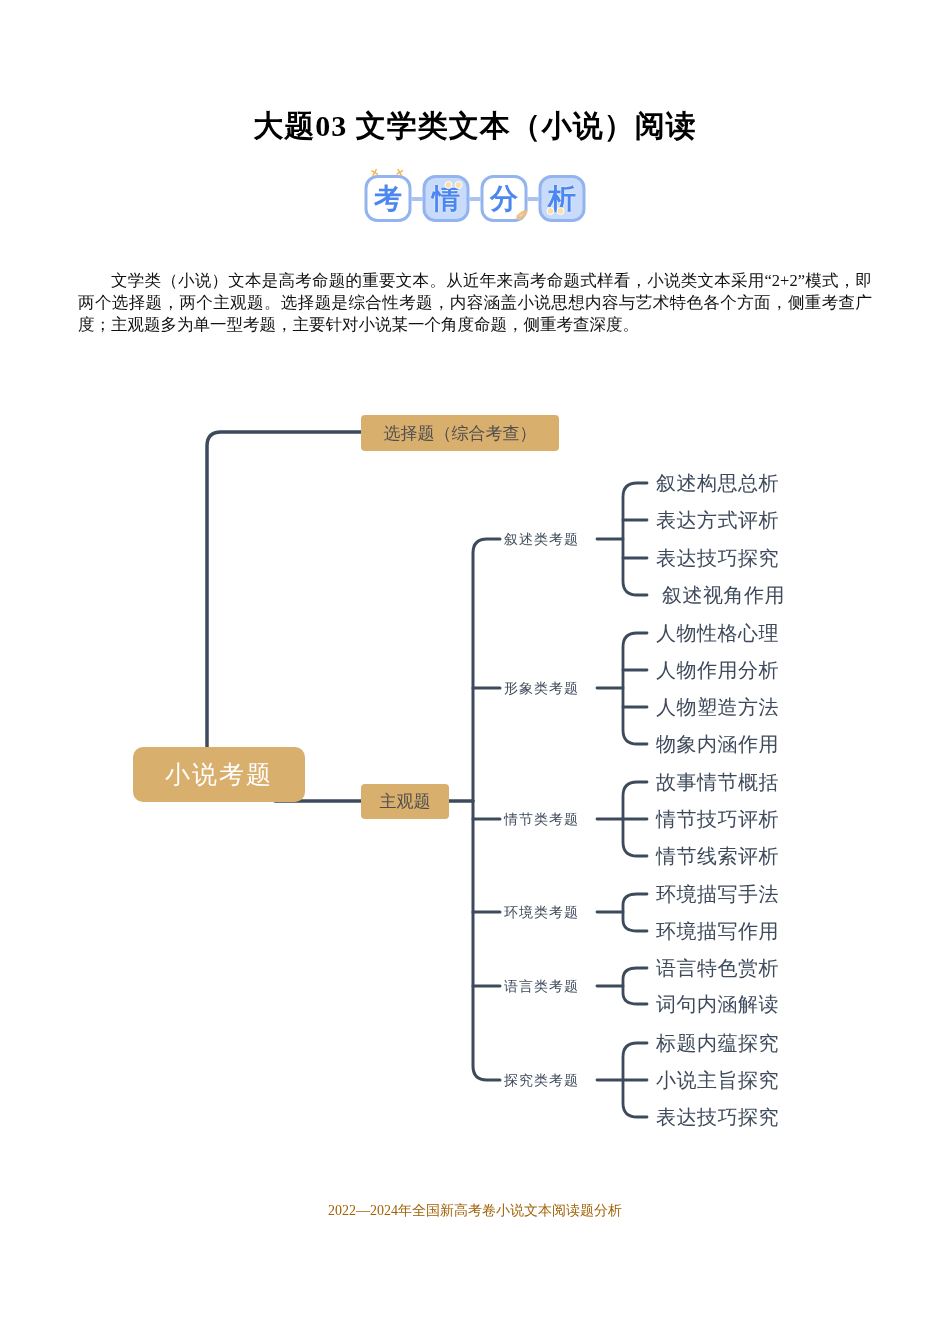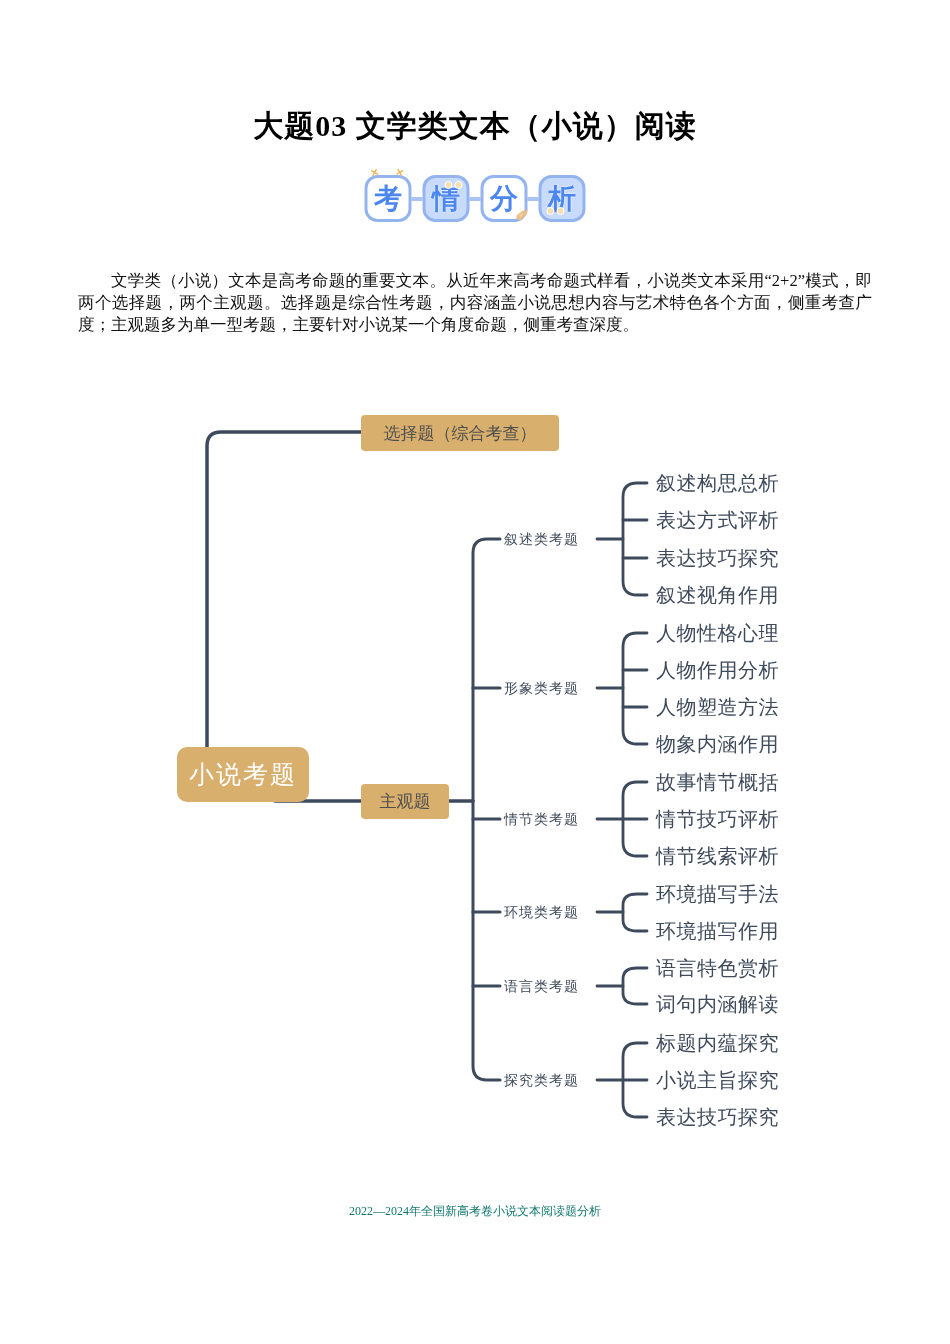--- a/index.html
+++ b/index.html
@@ -64,21 +64,21 @@
     font-size:14px; letter-spacing:1px; color:#3e4a5b; white-space:nowrap;
   }
   .leaf-label {
     position:absolute; left:656px; height:22px; line-height:22px;
     font-size:20px; letter-spacing:0.5px; color:#3e4a5b; white-space:nowrap;
   }
   
   .table-caption {
     position:absolute; left:0; right:0; top:1199px; text-align:center;
     font-family:"Liberation Serif","DejaVu Serif",serif;
-    font-size:12px; line-height:24px; color:#0f766e;
+    font-size:14px; line-height:24px; color:#a16207;
   }
 </style>
 </head>
 <body>
 
 <div class="page">
 
   <h1 class="doc-title">大题03 文学类文本（小说）阅读</h1>
 
   <div class="badge">
@@ -145,35 +145,35 @@
 
         <path stroke-width="2.8" d="M597 986 L623 986"></path>
         <path stroke-width="2.8" d="M647 968 L637 968 Q623 968 623 979 L623 993 Q623 1004 637 1004 L647 1004"></path>
 
         <path stroke-width="2.8" d="M597 1080 L623 1080"></path>
         <path stroke-width="2.8" d="M647 1043 L637 1043 Q623 1043 623 1057 L623 1103 Q623 1117 637 1117 L647 1117"></path>
         <path stroke-width="2.8" d="M623 1080 L647 1080"></path>
       </g>
     </svg>
 
-    <div class="node root" style="left:133px; top:747px; width:132px; height:55px;margin-left:44px;">小说考题</div>
+    <div class="node root" style="left:133px; top:747px; width:172px; height:55px;">小说考题</div>
     <div class="node" style="left:361px; top:415px; width:198px; height:36px;">选择题（综合考查）</div>
     <div class="node" style="left:361px; top:784px; width:88px; height:35px;">主观题</div>
 
     <div class="branch-label" style="top:528px;">叙述类考题</div>
     <div class="branch-label" style="top:677px;">形象类考题</div>
     <div class="branch-label" style="top:808px;">情节类考题</div>
     <div class="branch-label" style="top:901px;">环境类考题</div>
     <div class="branch-label" style="top:975px;">语言类考题</div>
     <div class="branch-label" style="top:1069px;">探究类考题</div>
 
     <div class="leaf-label" style="top:472px;">叙述构思总析</div>
     <div class="leaf-label" style="top:509px;text-align:center;">表达方式评析</div>
     <div class="leaf-label" style="top:547px;">表达技巧探究</div>
-    <div class="leaf-label" style="top:584px;">叙述视角作用</div>
+    <div class="leaf-label" style="top:584px;margin-left:6px;">叙述视角作用</div>
     <div class="leaf-label" style="top:622px;">人物性格心理</div>
     <div class="leaf-label" style="top:659px;">人物作用分析</div>
     <div class="leaf-label" style="top:696px;text-align:center;">人物塑造方法</div>
     <div class="leaf-label" style="top:733px;">物象内涵作用</div>
     <div class="leaf-label" style="top:771px;">故事情节概括</div>
     <div class="leaf-label" style="top:808px;">情节技巧评析</div>
     <div class="leaf-label" style="top:845px;">情节线索评析</div>
     <div class="leaf-label" style="top:883px;">环境描写手法</div>
     <div class="leaf-label" style="top:920px;">环境描写作用</div>
     <div class="leaf-label" style="top:957px;">语言特色赏析</div>

